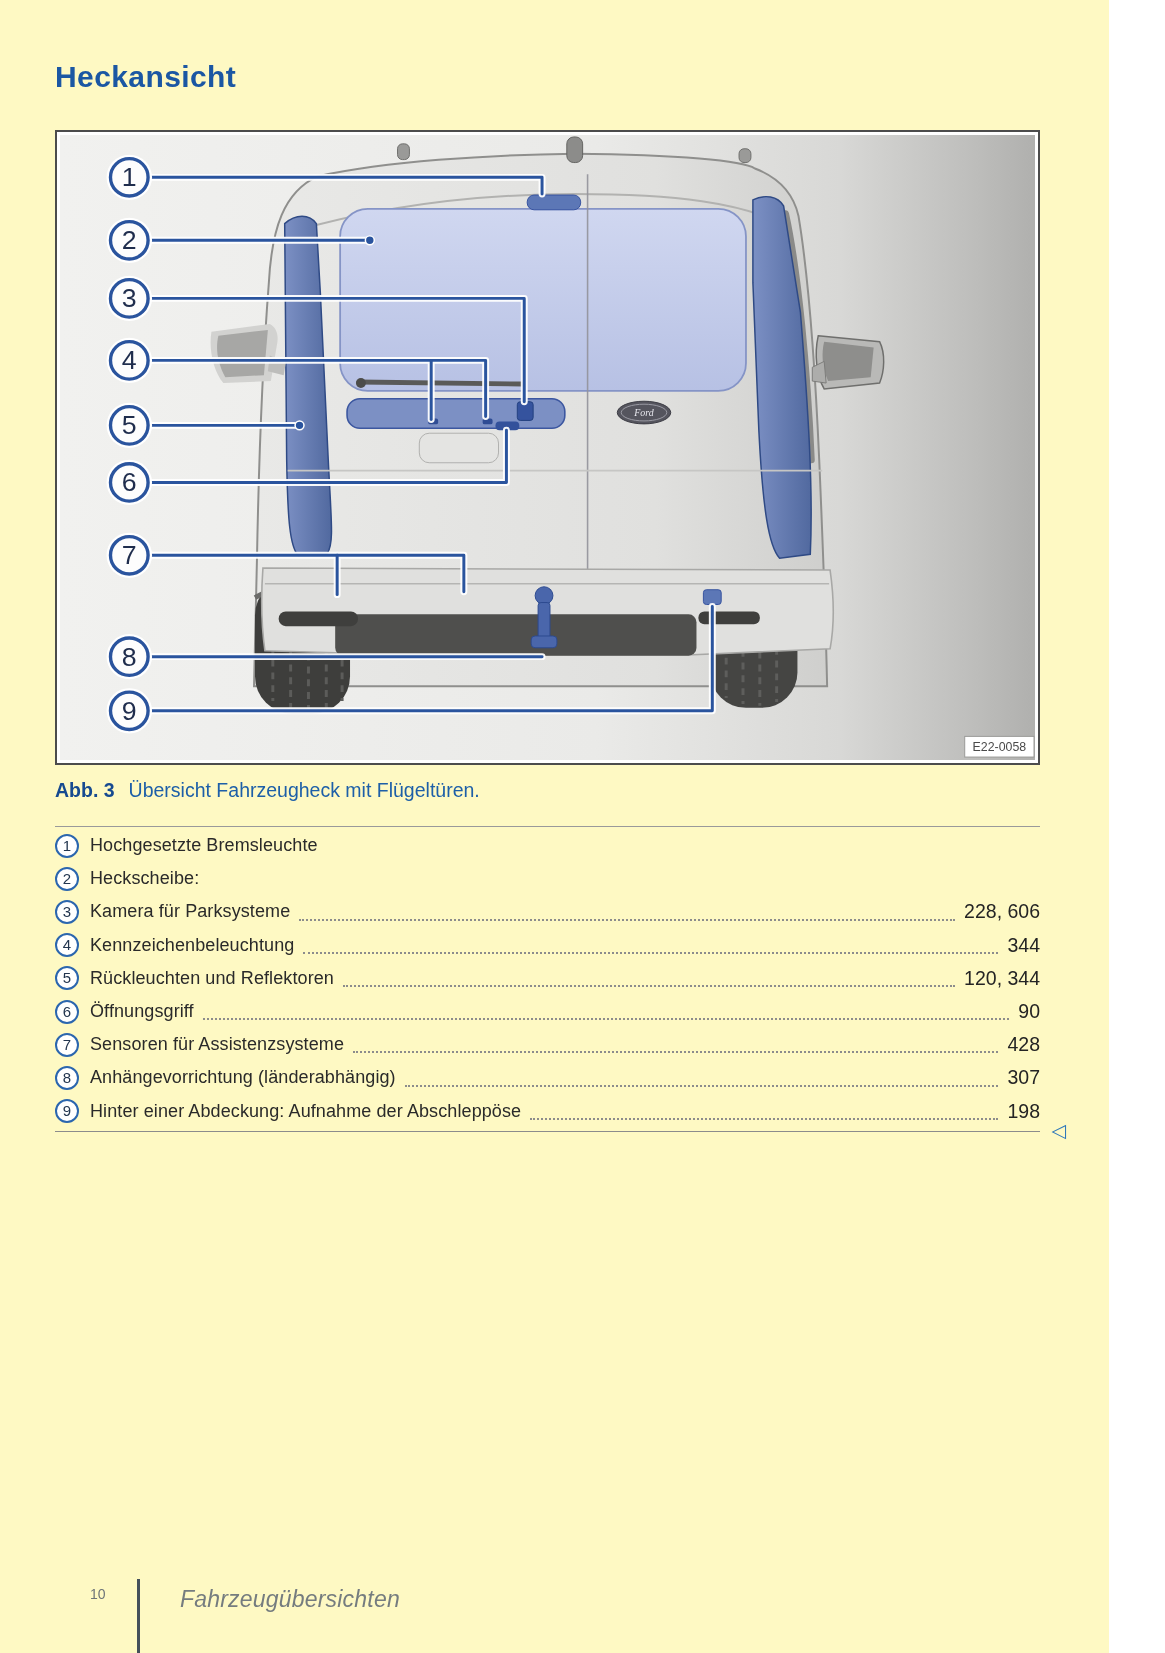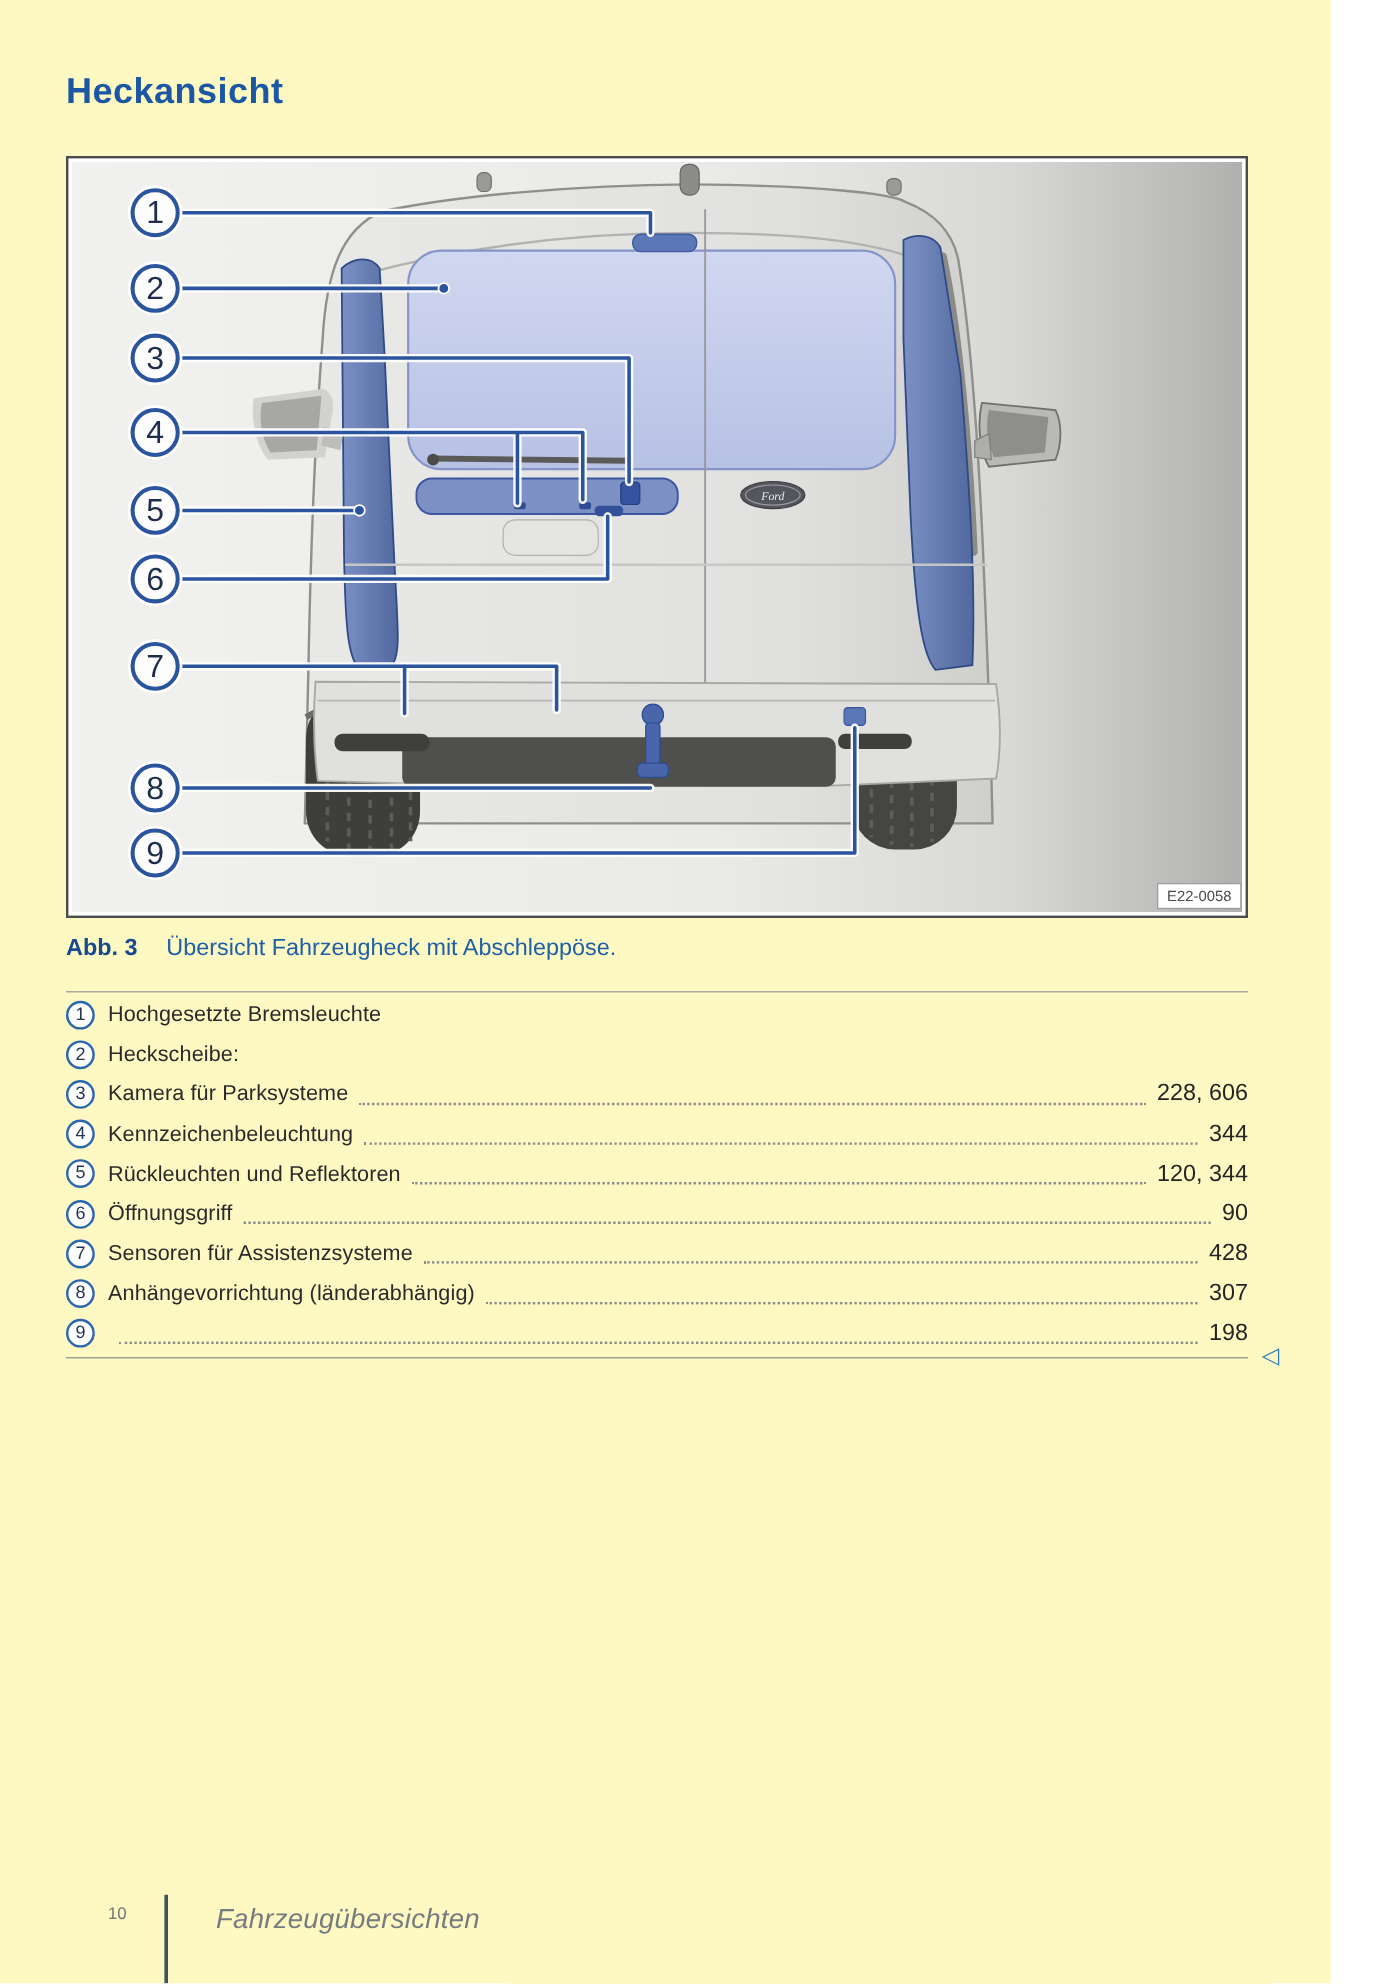--- a/index.html
+++ b/index.html
@@ -11,21 +11,21 @@
   .title {
     position:absolute; left:55px; top:60px;
     font-size:30px; font-weight:bold; letter-spacing:.4px; color:#1b57a3;
   }
   .figure {
     position:absolute; left:55px; top:130px; width:985px; height:635px;
     border:2px solid #4c4c4c; background:#fff; padding:3px;
   }
   .figure svg { display:block; width:975px; height:625px; }
   .caption { position:absolute; left:55px; top:779px; font-size:19.5px; color:#1d5fa8; }
-  .caption b { color:#164a90; margin-right:24px; }
+  .caption b { color:#164a90; margin-right:14px; }
   .legend {
     position:absolute; left:55px; top:826px; width:985px;
     border-top:1.5px solid #9a9a9a; border-bottom:1.5px solid #8c8c8c;
     padding:2px 0 3px 0;
   }
   .lrow { display:flex; align-items:center; height:33.2px; }
   .marker {
     flex:0 0 auto; width:24px; height:24px; border:2px solid #2b66ae; border-radius:50%;
     color:#23364f; font-size:15px; line-height:20px; text-align:center; background:#fff;
     margin-right:11px;
@@ -230,21 +230,21 @@
       </g>
 
       <g>
         <rect x="914" y="611" width="70" height="21" fill="#ffffff" stroke="#999997"></rect>
         <text x="949" y="626" text-anchor="middle" font-size="12.5" fill="#4a4a4a" font-family="Liberation Sans, sans-serif">E22-0058</text>
       </g>
     </svg>
   </div>
 
   <div class="caption">
-    <b>Abb. 3</b><span>Übersicht Fahrzeugheck mit Abschleppöse.</span>
+    <b>Abb. 3</b><span>Übersicht Fahrzeugheck mit Flügeltüren.</span>
   </div>
 
   <div class="legend">
     <div class="lrow">
         <span class="marker">1</span>
         <span class="llabel">Hochgesetzte Bremsleuchte</span>
       </div>
       <div class="lrow">
         <span class="marker">2</span>
         <span class="llabel">Heckscheibe:</span>
@@ -280,20 +280,21 @@
         <span class="pages">428</span>
       </div>
       <div class="lrow">
         <span class="marker">8</span>
         <span class="llabel">Anhängevorrichtung (länderabhängig)</span>
         <span class="leader"></span>
         <span class="pages">307</span>
       </div>
       <div class="lrow">
         <span class="marker">9</span>
+        <span class="llabel">Hinter einer Abdeckung: Aufnahme der Abschleppöse</span>
         <span class="leader"></span>
         <span class="pages">198</span>
       </div>
       <span class="endmark">◁</span>
   </div>
 
   <div class="footer-num">10</div>
   <div class="footer-bar"></div>
   <div class="footer-sec">Fahrzeugübersichten</div>
 

